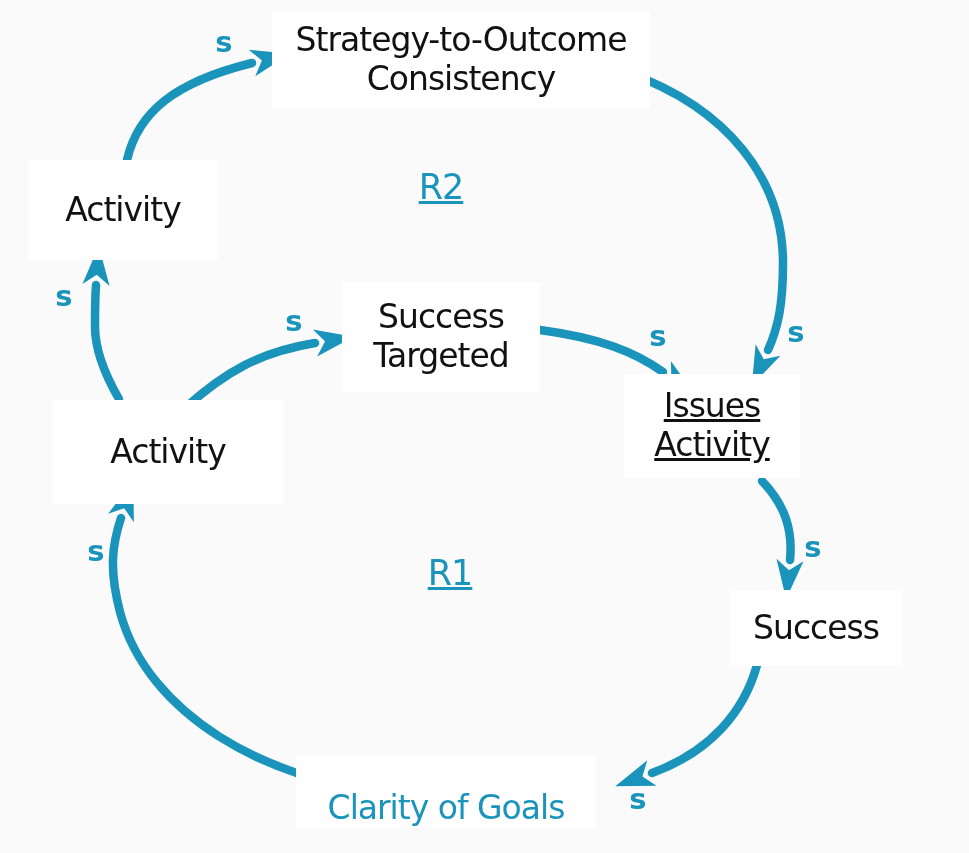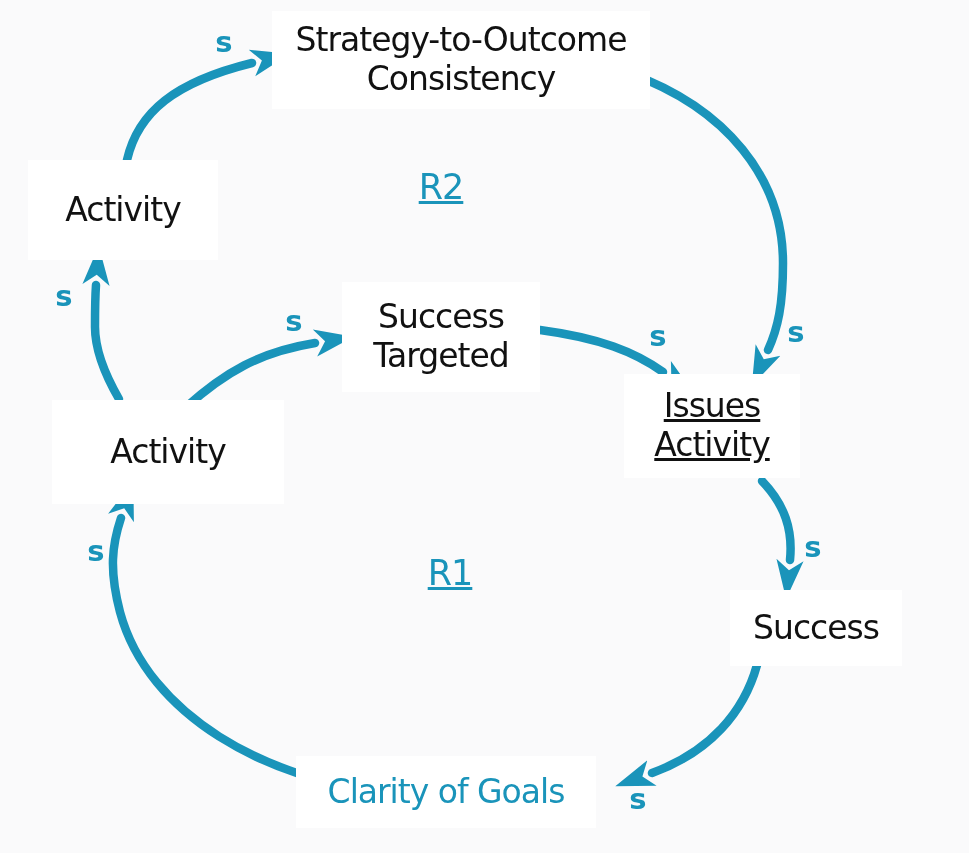--- a/index.html
+++ b/index.html
@@ -38,21 +38,21 @@
     align-items:center;
     justify-content:center;
     background:var(--node-bg);
     color:var(--ink);
     font-size:33px;
     line-height:1.18;
     letter-spacing:-1px;
     text-align:center;
     white-space:nowrap;
   }
-  .node.accent{ color:var(--accent); }
+  .node.accent{ color:var(--accent);justify-content:flex-end; }
   .node-strategy{ left:272px; top:11px;  width:378px; height:98px; }
   .node-focused { left:28px;  top:160px; width:190px; height:100px; }
   .node-global  { left:342px; top:282px; width:198px; height:110px; }
   .node-targeted{ left:52px;  top:400px; width:232px; height:104px; }
   .node-issues  { left:624px; top:374px; width:176px; height:104px;text-decoration:underline; }
   .node-success { left:730px; top:590px; width:172px; height:76px; }
   .node-clarity { left:296px; top:756px; width:300px; height:72px; }
 
   .loop-label{
     position:absolute;

